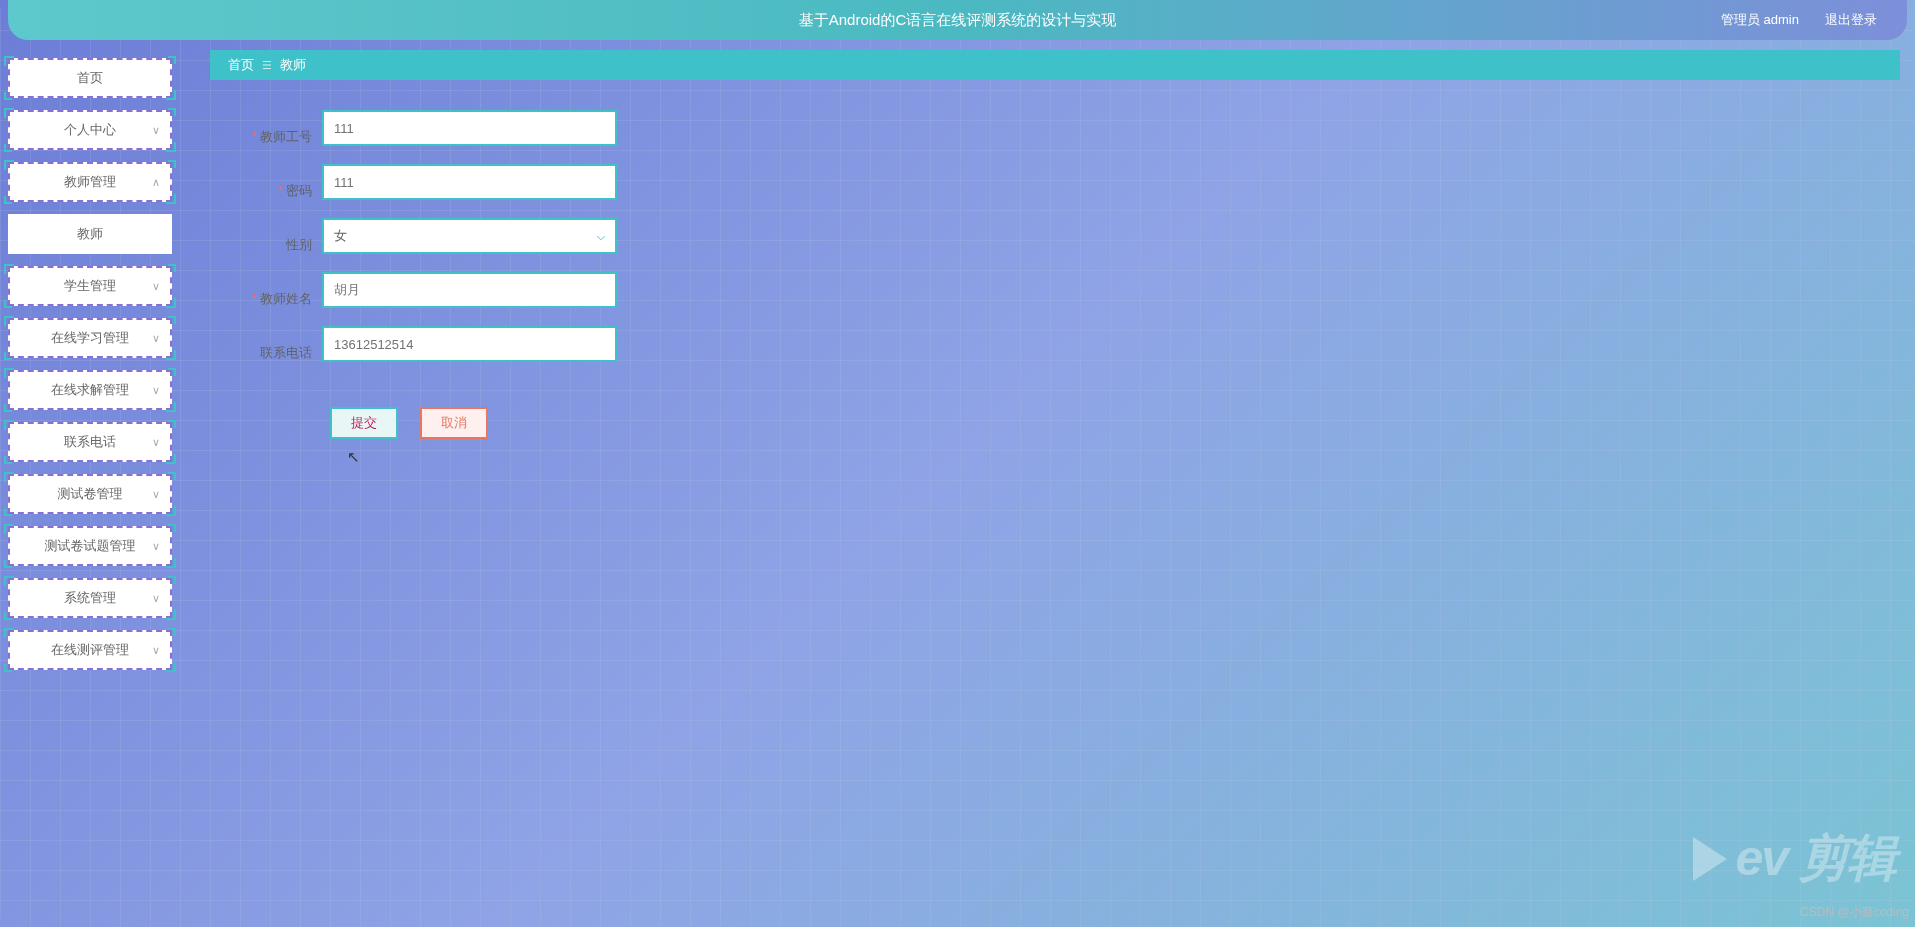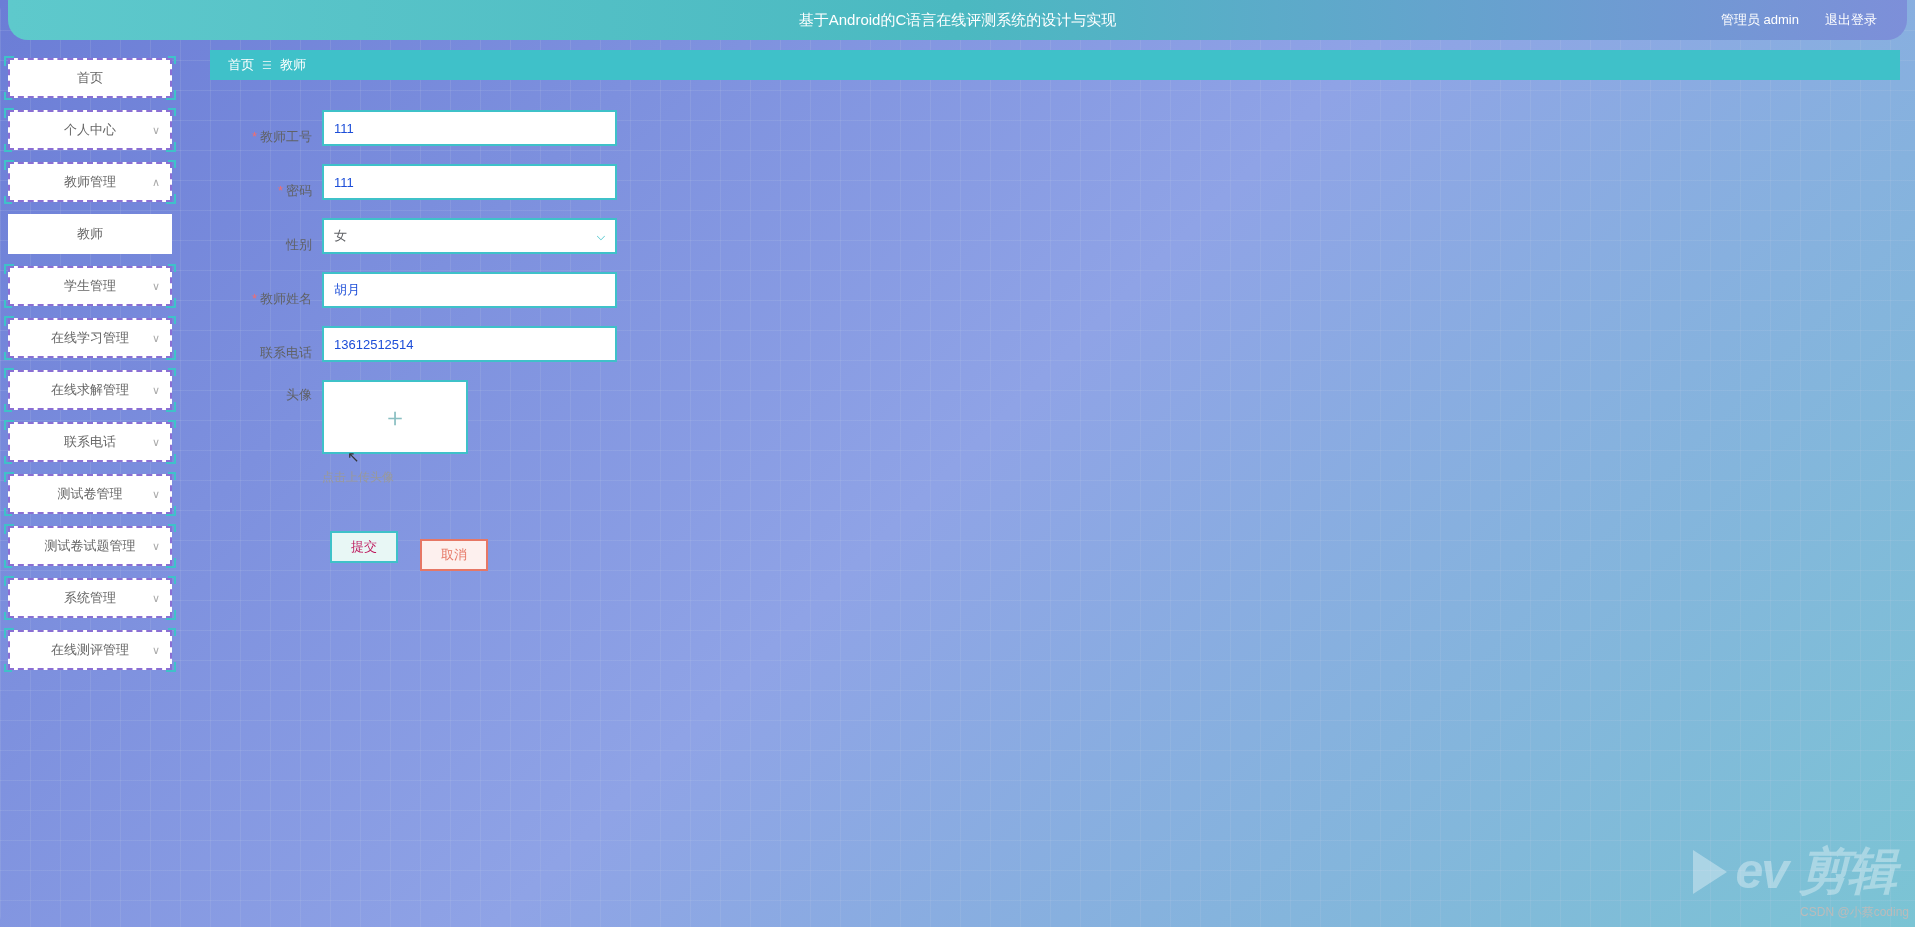--- a/index.html
+++ b/index.html
@@ -103,21 +103,21 @@
       color: #606266;
       font-size: 13px;
     }
     .req { color: #f56c6c; margin-right: 3px; }
     .form-input {
       width: 295px;
       height: 24px;
       border: 2px solid #3fc1c9;
       padding: 16px 10px;
       font-size: 13px;
-      color: #1d4ed8;
+      color: #737373;
       outline: none;
       background: #fff;
     }
     .form-select {
       width: 295px;
       height: 36px;
       border: 2px solid #3fc1c9;
       padding: 0 10px;
       font-size: 13px;
       color: #606266;
@@ -152,26 +152,25 @@
     }
     .btn-submit {
       background: #e8f7f5;
       border: 2px solid #3fc1c9;
       color: #be185d;
     }
     .btn-cancel {
       background: #fdf0ee;
       border: 2px solid #e67765;
       color: #e67765;
-      margin-top: 8px;
     }
     .watermark {
       position: fixed;
       right: 20px;
-      bottom: 22px;
+      bottom: 35px;
       opacity: 0.35;
       display: flex;
       align-items: center;
       gap: 8px;
       pointer-events: none;
     }
     .wm-tri {
       width: 0; height: 0;
       border-top: 22px solid transparent;
       border-bottom: 22px solid transparent;
@@ -296,29 +295,20 @@
           </div>
         </div>
         <div class="form-row">
           <div class="form-label"><span class="req">*</span><span>教师姓名</span></div>
           <input class="form-input" value="胡月" style="">
         </div>
         <div class="form-row">
           <div class="form-label">联系电话</div>
           <input class="form-input" value="13612512514" style="">
         </div>
-        <div class="form-row" style="align-items:flex-start;">
-          <div class="form-label" style="padding-top:6px;">头像</div>
-          <div>
-            <div class="upload-box">
-              <span class="plus">＋</span>
-            </div>
-            <div class="upload-hint">点击上传头像</div>
-          </div>
-        </div>
         <div class="form-buttons">
           <div class="btn btn-submit">提交</div>
           <div class="btn btn-cancel">取消</div>
         </div>
       </div>
     </div>
   </div>
 
   <div class="watermark">
     <div class="wm-tri"></div>

